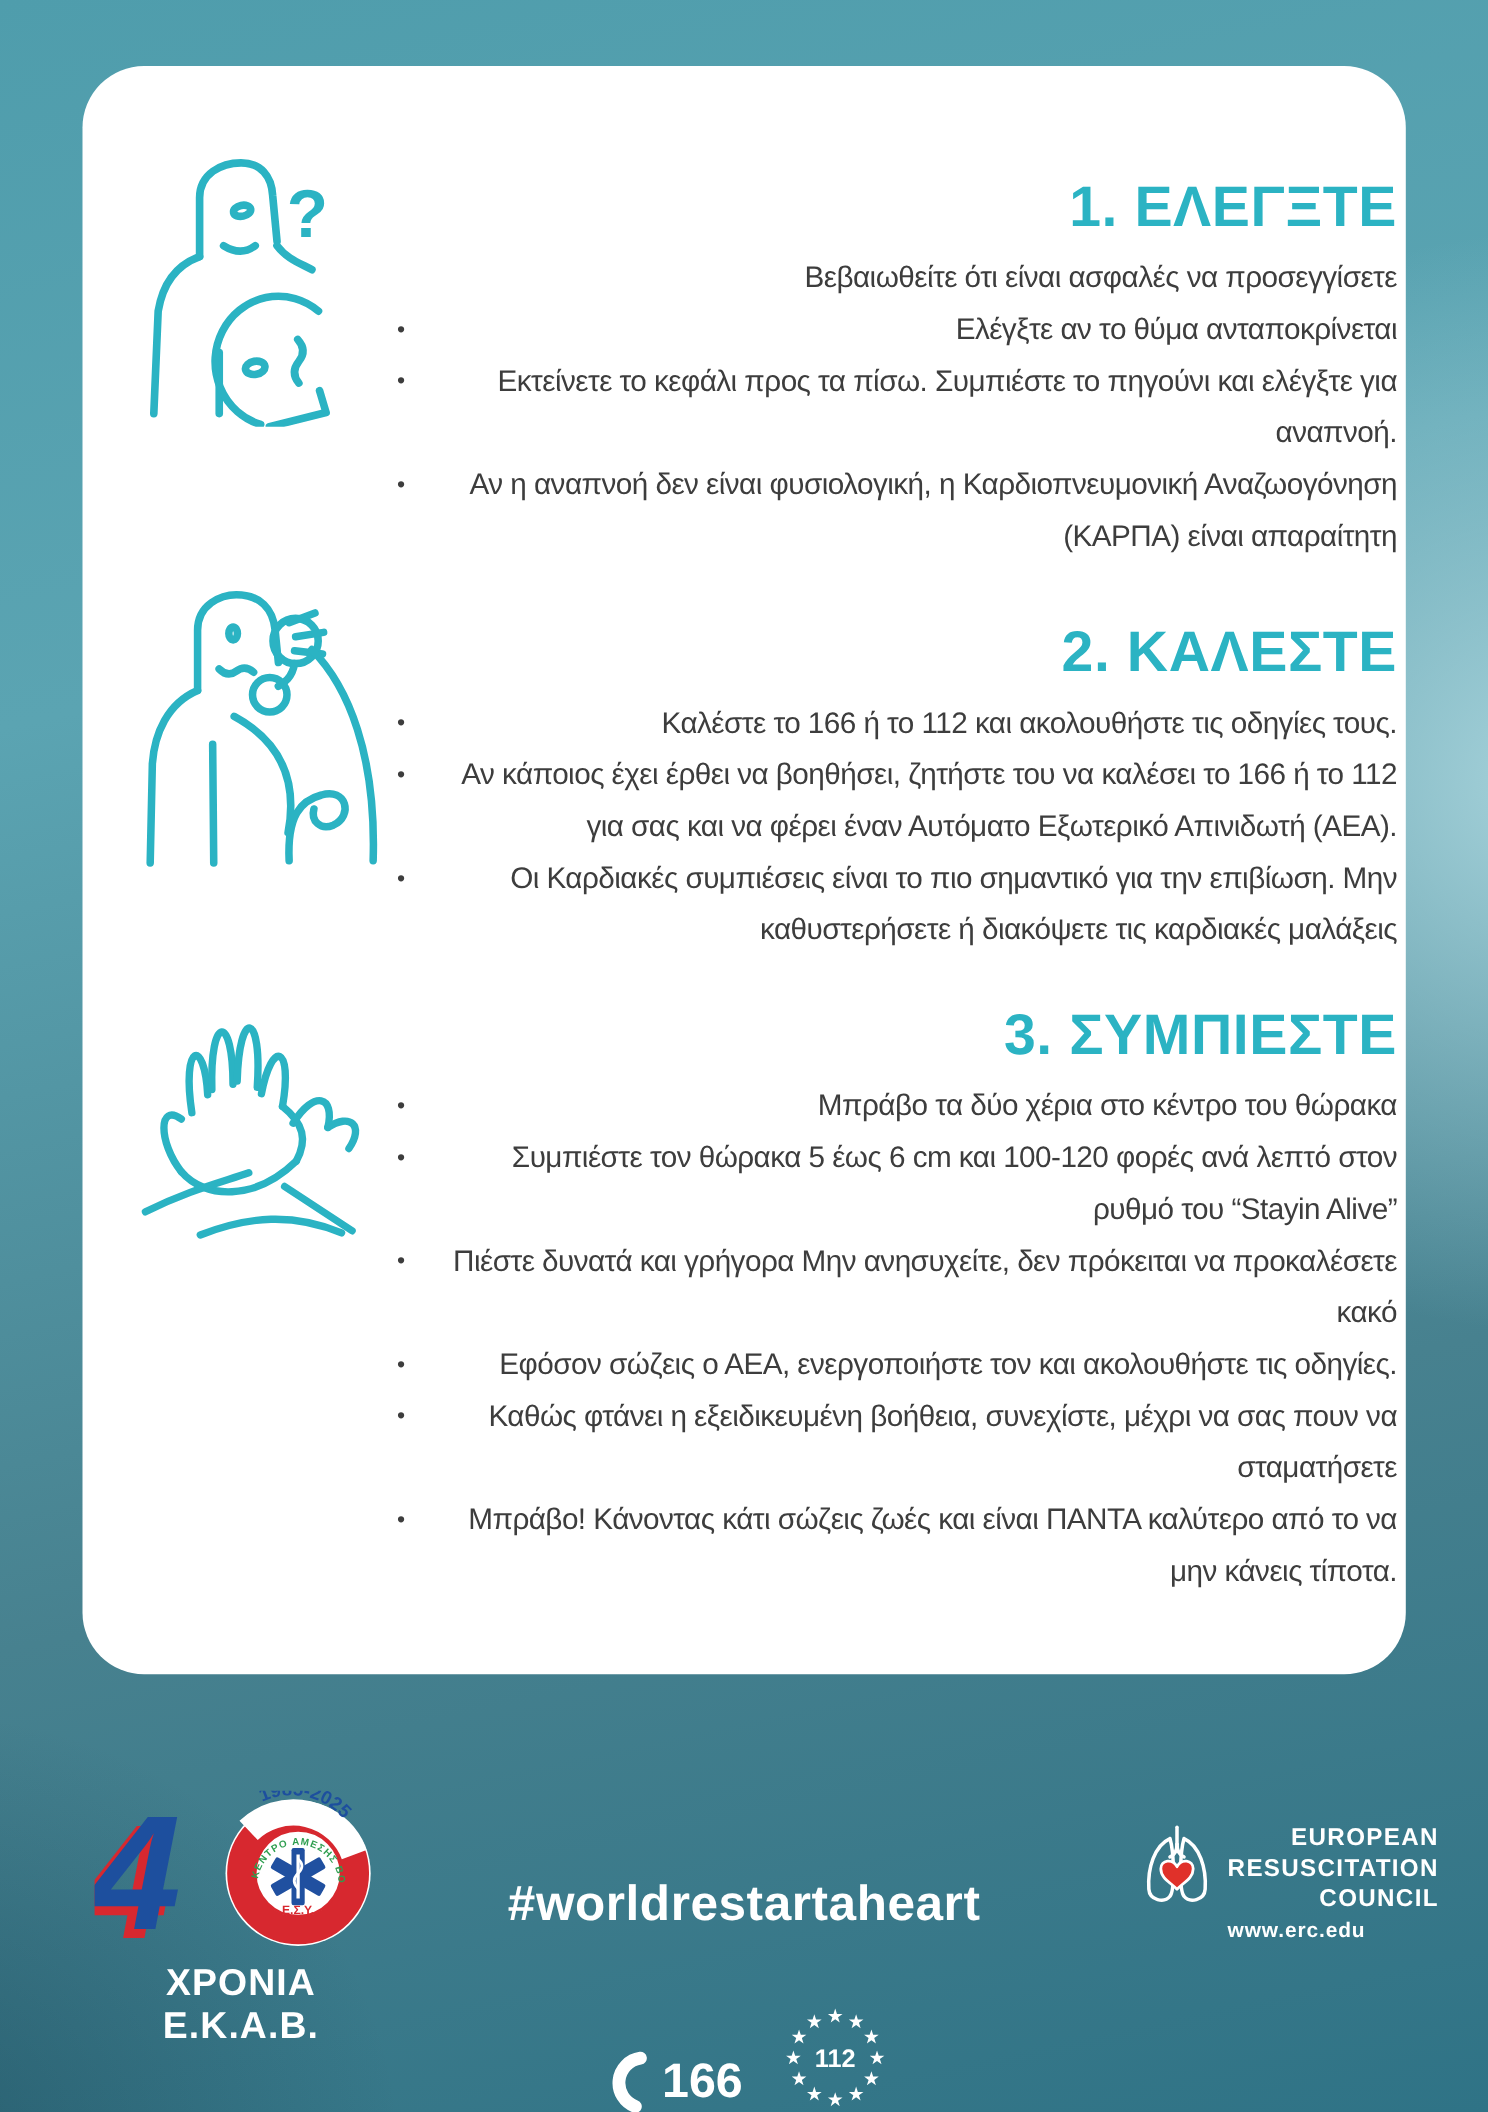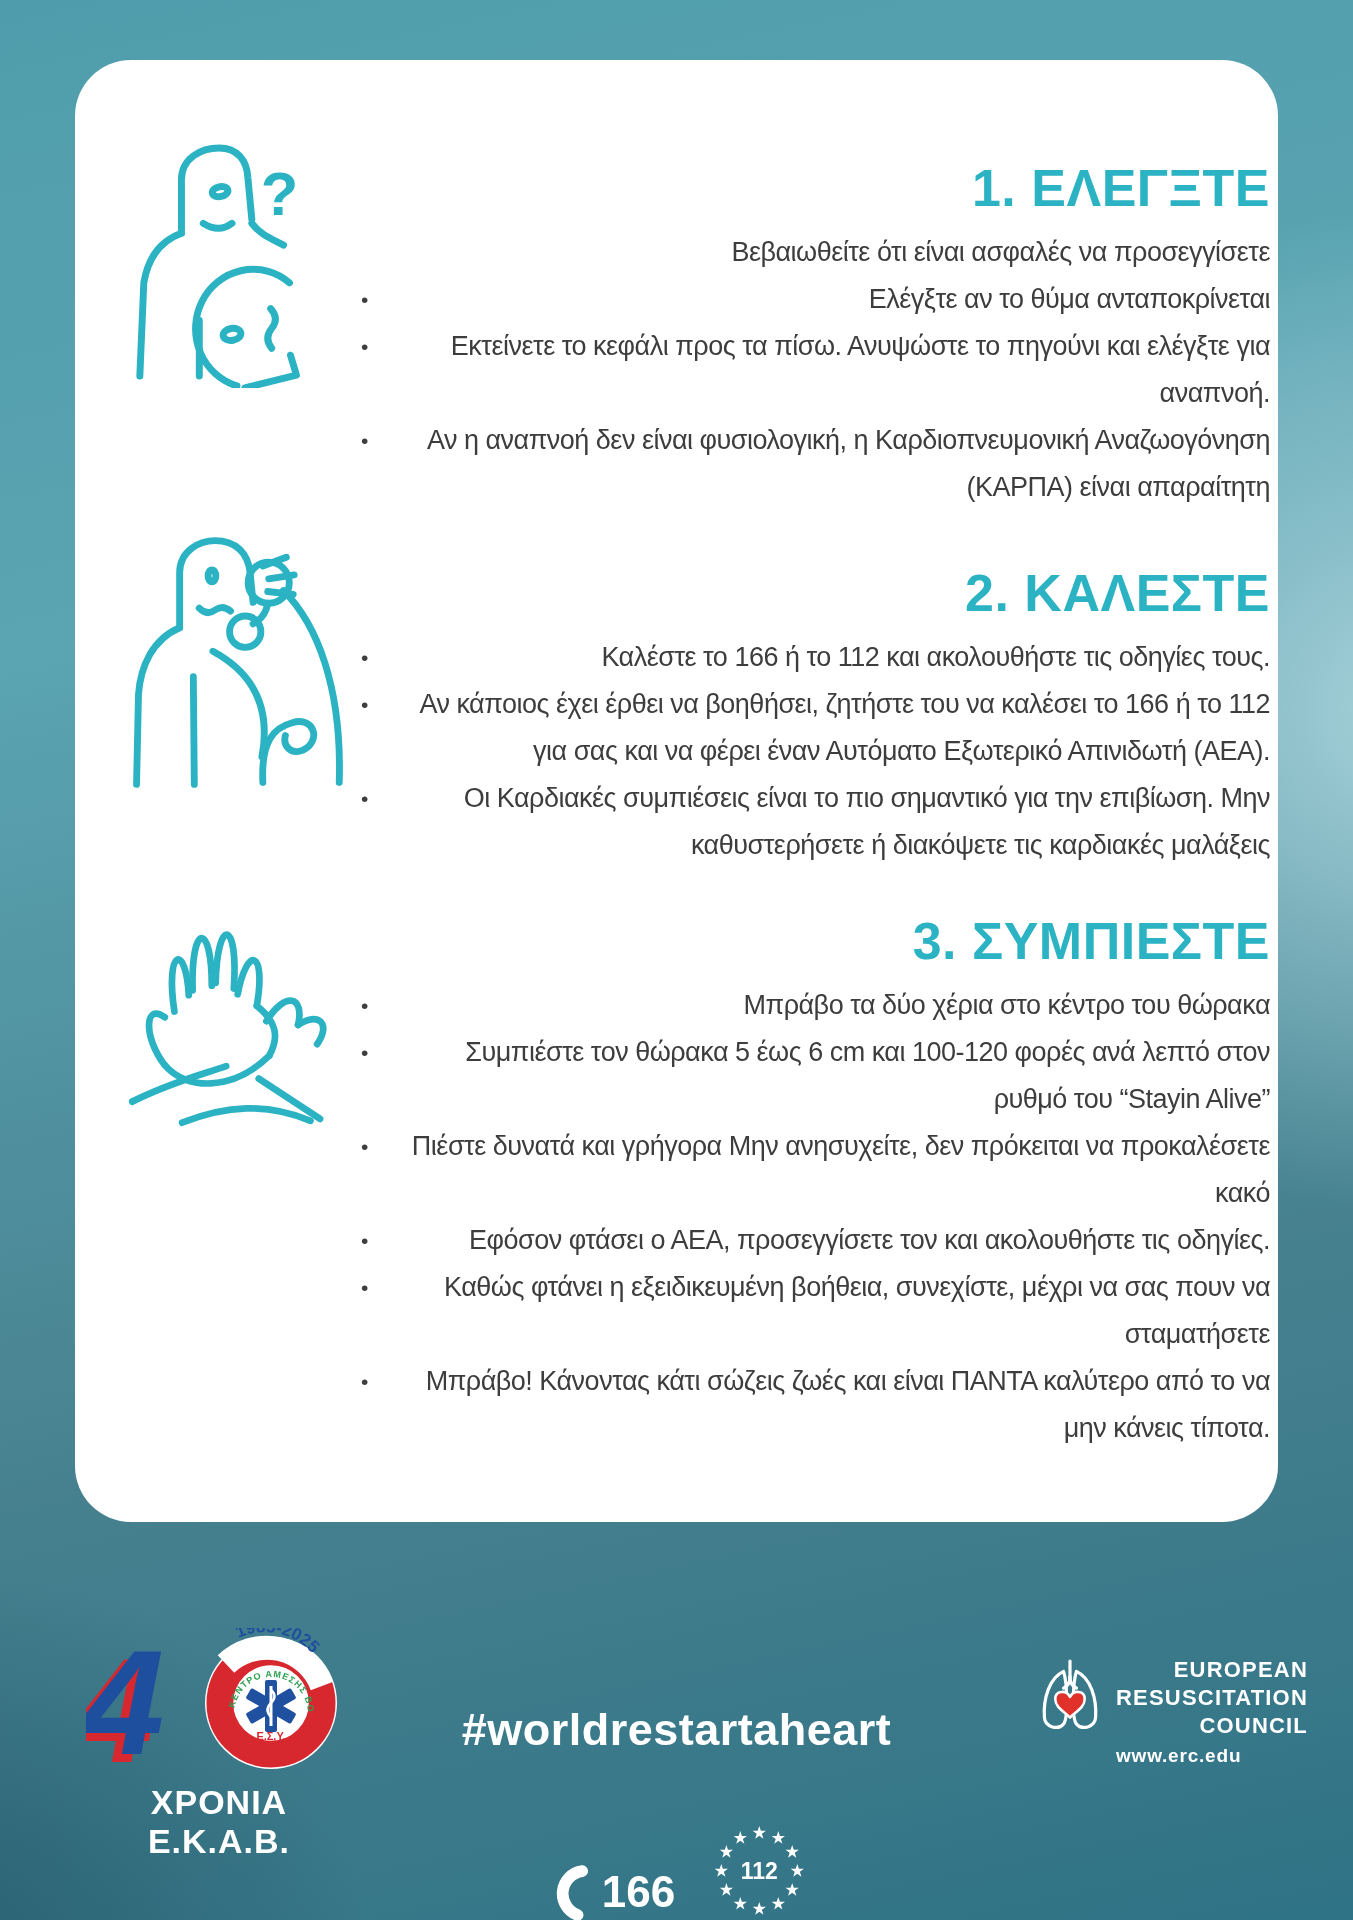--- a/index.html
+++ b/index.html
@@ -88,21 +88,21 @@
       <path d="M152,172 q9,10 1,20 q-8,10 0,20"></path>
       <path d="M126,252 L178,239 L172,219"></path>
     </svg>
   </div>
   <div class="section" style="top:0; height:460px;">
     <div class="text-col" style="top:100px;">
       <div class="sec-heading">1. ΕΛΕΓΞΤΕ</div>
       <div class="intro">Βεβαιωθείτε ότι είναι ασφαλές να προσεγγίσετε</div>
       <ul class="bullets">
         <li>Ελέγξτε αν το θύμα ανταποκρίνεται</li>
-        <li>Εκτείνετε το κεφάλι προς τα πίσω. Ανυψώστε το πηγούνι και ελέγξτε για αναπνοή.</li>
+        <li>Εκτείνετε το κεφάλι προς τα πίσω. Συμπιέστε το πηγούνι και ελέγξτε για αναπνοή.</li>
         <li>Αν η αναπνοή δεν είναι φυσιολογική, η Καρδιοπνευμονική Αναζωογόνηση (ΚΑΡΠΑ) είναι απαραίτητη</li>
       </ul>
     </div>
   </div>
 
   <div class="icon-col" style="left:40px; top:468px;">
     <svg width="235" height="270" viewBox="0 0 240 272" fill="none" stroke="#2bb3c3" stroke-width="7" stroke-linecap="round" stroke-linejoin="round">
       <path d="M66,100 L66,44 C66,20 88,11 102,11 C124,11 136,24 138,44 L141,74"></path>
       <ellipse cx="99" cy="47" rx="4" ry="6"></ellipse>
       <path d="M86,80 q8,8 16,2 q8,-6 16,1"></path>
@@ -146,21 +146,21 @@
       <path d="M70,258 C116,240 158,237 204,256"></path>
     </svg>
   </div>
   <div class="section" style="top:805px; height:640px;padding-left:41px;">
     <div class="text-col" style="top:48px;">
       <div class="sec-heading">3. ΣΥΜΠΙΕΣΤΕ</div>
       <ul class="bullets">
         <li>Μπράβο τα δύο χέρια στο κέντρο του θώρακα</li>
         <li>Συμπιέστε τον θώρακα 5 έως 6 cm και 100-120 φορές ανά λεπτό στον ρυθμό του “Stayin Alive”</li>
         <li>Πιέστε δυνατά και γρήγορα Μην ανησυχείτε, δεν πρόκειται να προκαλέσετε κακό</li>
-        <li>Εφόσον φτάσει ο ΑΕΑ, προσεγγίσετε τον και ακολουθήστε τις οδηγίες.</li>
+        <li>Εφόσον σώζεις ο ΑΕΑ, ενεργοποιήστε τον και ακολουθήστε τις οδηγίες.</li>
         <li>Καθώς φτάνει η εξειδικευμένη βοήθεια, συνεχίστε, μέχρι να σας πουν να σταματήσετε</li>
         <li>Μπράβο! Κάνοντας κάτι σώζεις ζωές και είναι ΠΑΝΤΑ καλύτερο από το να μην κάνεις τίποτα.</li>
       </ul>
     </div>
   </div>
 </div>
 
 <div class="footer">
 
   <div class="ekab">

